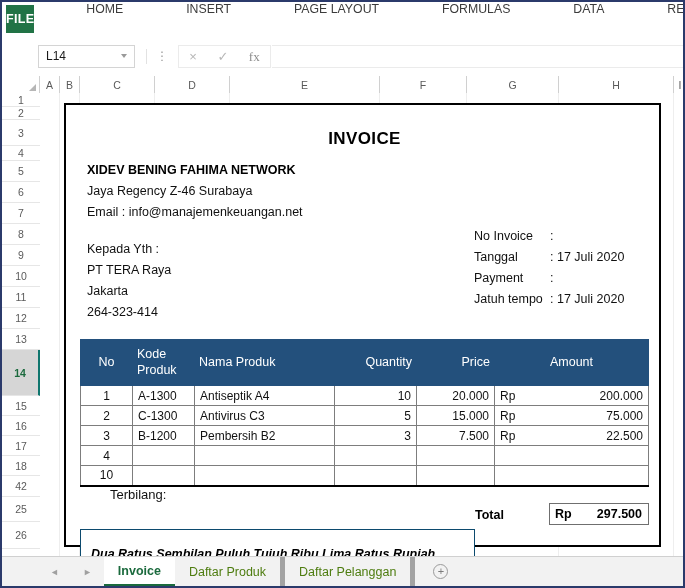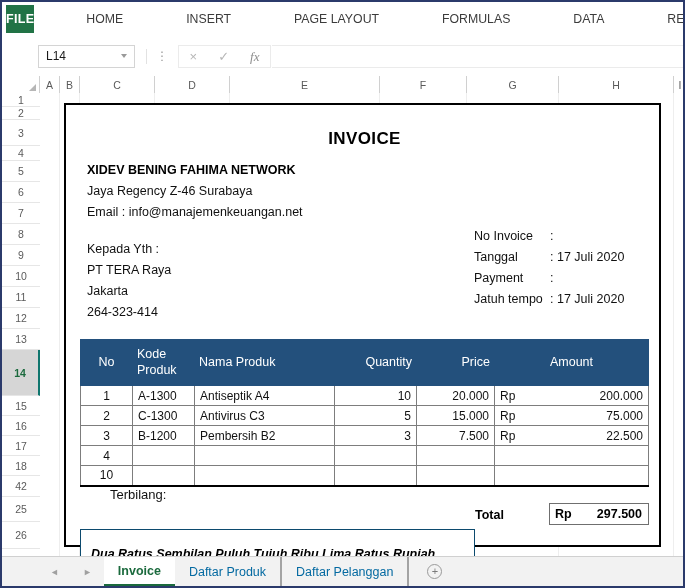--- a/index.html
+++ b/index.html
@@ -30,21 +30,21 @@
     width: 66px; height: 28px; margin: 3px 0 0 4px;
     background: #217346;
     color: #ffffff;
     font-size: 12.5px; font-weight: bold;
     letter-spacing: .3px;
     display: flex; align-items: center; justify-content: center;
   }
   .rib-tab {
     height: 34px;
     padding: 0 11px;
-    display: flex; align-items: center;
+    display: flex; align-items: flex-start;
     font-size: 12.3px;
     color: #3b3b3b;
     white-space: nowrap;
     margin-left: 41px;
   }
   .rib-tab:first-of-type { padding-left: 18px; }
 
   
   .fbar {
     position: absolute; left: 0; top: 34px;
@@ -78,21 +78,21 @@
     font-size: 12px; color: #9a9a9a; letter-spacing: 0;
     margin-right: 10px;
   }
   .fbtns {
     width: 93px; height: 23px;
     border: 1px solid #ebebeb;
     display: flex; align-items: center; justify-content: space-around;
     background: #ffffff;
   }
   .fbtn { font-size: 13px; color: #b6b6b6; line-height: 1; }
-  .fbtn.fx { font-style: italic; font-size: 13px; color: #8d8d8d; font-family: "Liberation Serif", serif; }
+  .fbtn.fx { font-size: 13px; color: #8d8d8d; font-family: "Liberation Serif", serif; }
   .finput {
     flex: 1; height: 23px; margin-right: 4px; margin-left: 1px;
     border: 1px solid #ebebeb; border-left: none;
     background: #ffffff;
   }
 
   
   .colhdr {
     position: absolute; left: 0; top: 74px;
     width: 681px; height: 17px;
@@ -255,22 +255,22 @@
     width: 681px; height: 30px;
     background: #f2f2f2;
     border-top: 1px solid #d0d0d0;
     display: flex; align-items: center;
   }
   .nav-arrows { display: flex; align-items: center; margin-left: 36px; }
   .nav-arrow { font-size: 9px; color: #a0a0a0; padding: 0 12px; }
   .stab {
     height: 29px; padding: 0 14px;
     display: flex; align-items: center;
-    font-size: 12.5px; color: #0369a1;
-    border-right: 2px solid #a3a3a3;
+    font-size: 12.5px; color: #4d7c0f;
+    border-right: 5px solid #a3a3a3;
     background: transparent;
   }
   .stab.active {
     background: #ffffff;
     color: #1b6a3d;
     font-weight: bold;
     border-bottom: 2.5px solid #1b6a3d;
     border-right: none;
   }
   .addsheet {

